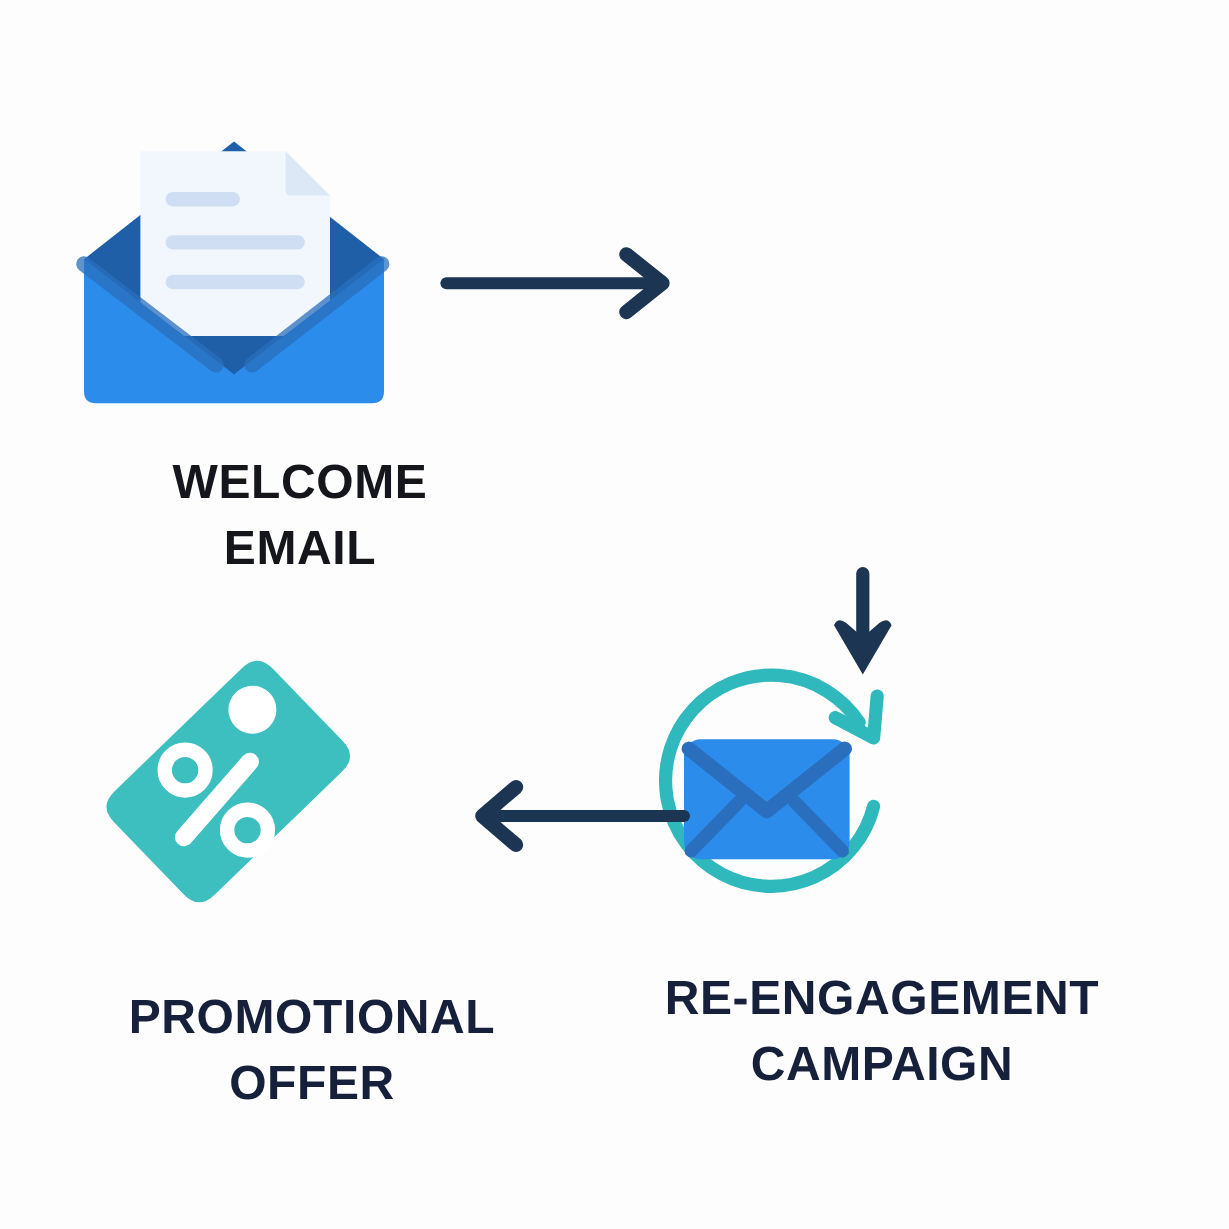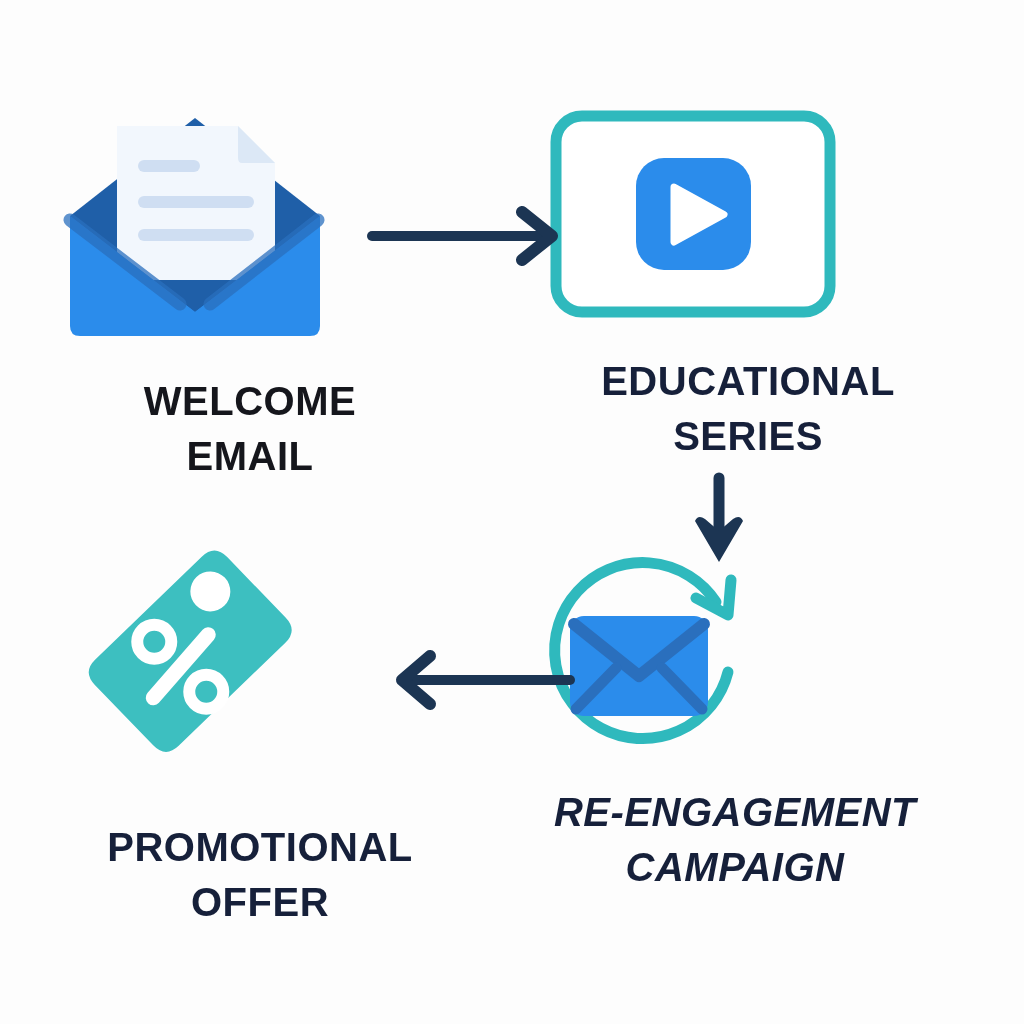--- a/index.html
+++ b/index.html
@@ -42,21 +42,21 @@
   }
   
   #node-welcome-email   { left: 60px;  top: 108px; width: 380px; }
   #node-educational     { left: 548px; top: 108px; width: 400px; }
   #node-promotional     { left: 70px;  top: 548px; width: 380px; }
   #node-reengagement    { left: 520px; top: 548px; width: 430px; }
 
   #node-welcome-email  .node-label { color: #15161c; margin-top: 22px; }
   #node-educational    .node-label { color: #16203a; margin-top: 30px; }
   #node-promotional    .node-label { color: #16203a; margin-top: 28px; }
-  #node-reengagement   .node-label { color: #16203a; margin-top: 5px; font-style: italic; }
+  #node-reengagement   .node-label { color: #16203a; margin-top: 24px; }
 
   .arrow-layer {
     position: absolute;
     inset: 0;
     pointer-events: none;
   }
 </style>
 </head>
 <body>
 
@@ -83,31 +83,20 @@
         <path d="M10 108 L135 204 L260 108 L260 218 Q260 228 250 228 L20 228 Q10 228 10 218 Z" fill="#2b8ceb"></path>
 
         <path d="M10 112 L120 196" stroke="#2a6fbd" stroke-width="13" stroke-linecap="round" fill="none" opacity="0.75"></path>
         <path d="M258 112 L150 196" stroke="#2a6fbd" stroke-width="13" stroke-linecap="round" fill="none" opacity="0.75"></path>
       </svg>
     </span>
     <div class="node-label">WELCOME
 EMAIL</div>
   </div>
 
-  <div class="node" id="node-educational">
-    <span class="node-icon">
-      <svg width="290" height="212" viewBox="0 0 290 212" xmlns="http://www.w3.org/2000/svg">
-        <rect x="8" y="8" width="274" height="196" rx="26" ry="26" fill="#ffffff" stroke="#2fb9bd" stroke-width="11"></rect>
-        <rect x="88" y="50" width="115" height="112" rx="28" ry="28" fill="#2b8ceb"></rect>
-        <path d="M126 79 L176 106.5 L126 134 Z" fill="#ffffff" stroke="#ffffff" stroke-width="7" stroke-linejoin="round"></path>
-      </svg>
-    </span>
-    <div class="node-label">EDUCATIONAL
-SERIES</div>
-  </div>
 
   <div class="node" id="node-promotional">
     <span class="node-icon">
       <svg width="230" height="240" viewBox="0 0 230 240" xmlns="http://www.w3.org/2000/svg">
         <g transform="rotate(46 115 118)">
           <path d="M48 30 Q48 12 66 12 L150 12 Q168 12 168 30 L168 178 Q168 196 150 196 L66 196 Q48 196 48 178 Z" fill="#3dbfc0"></path>
           <circle cx="79" cy="48" r="20" fill="#ffffff"></circle>
           <g transform="rotate(-46 108 122)">
             <circle cx="85" cy="100" r="17" fill="none" stroke="#ffffff" stroke-width="12"></circle>
             <circle cx="137" cy="150" r="17" fill="none" stroke="#ffffff" stroke-width="12"></circle>

